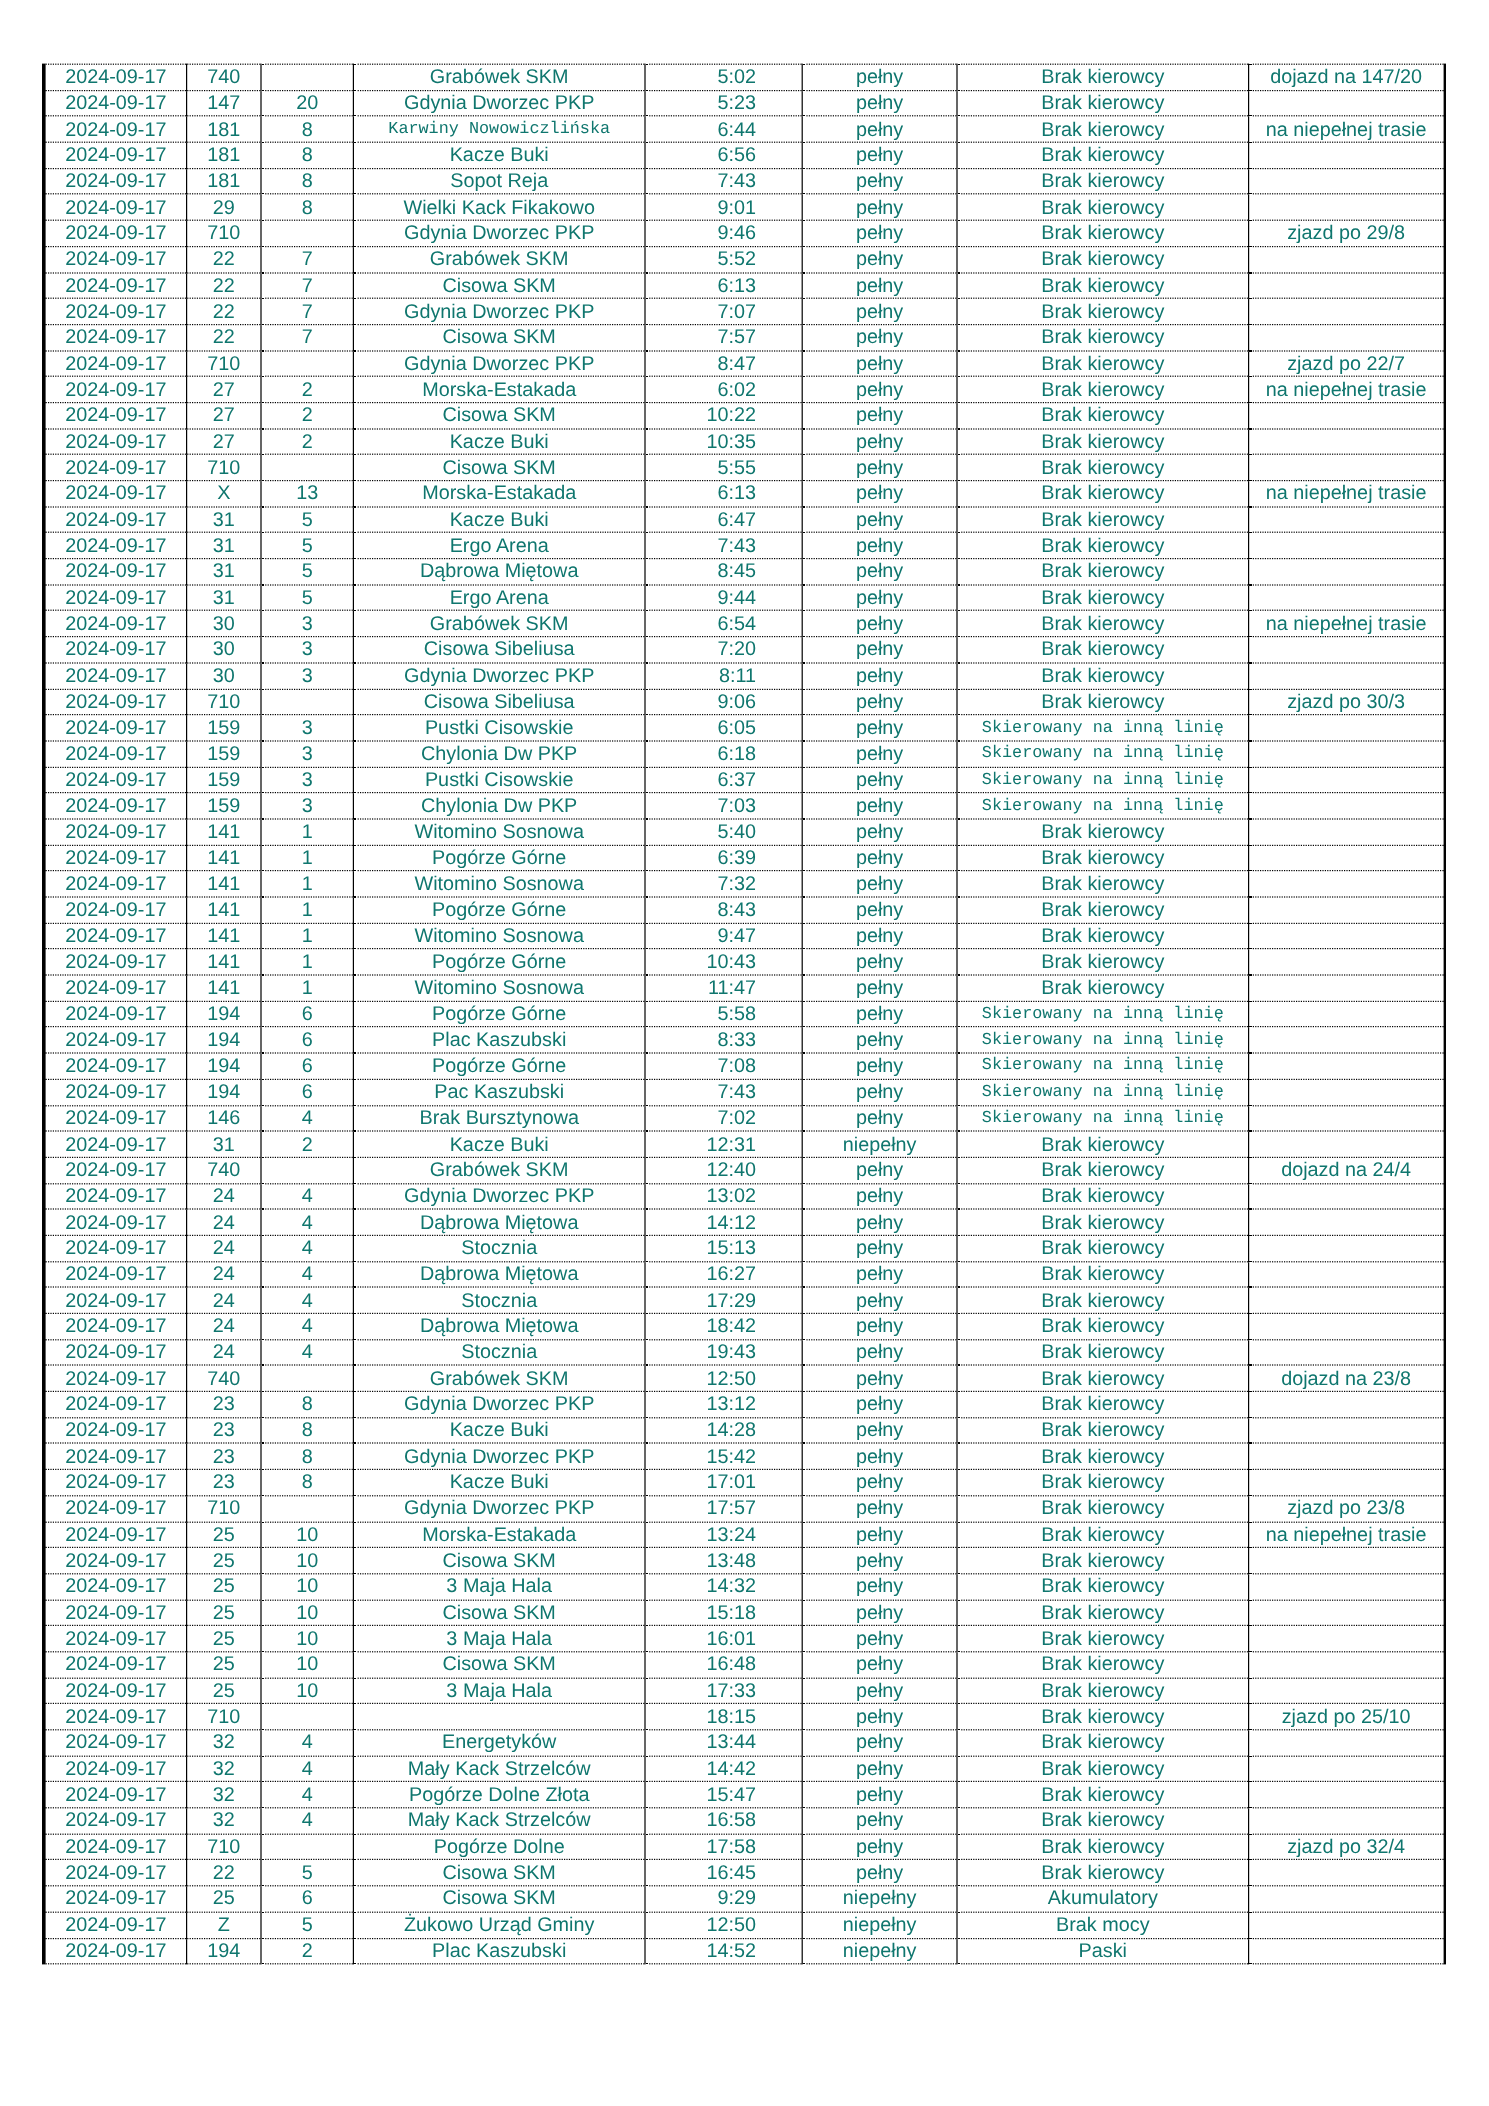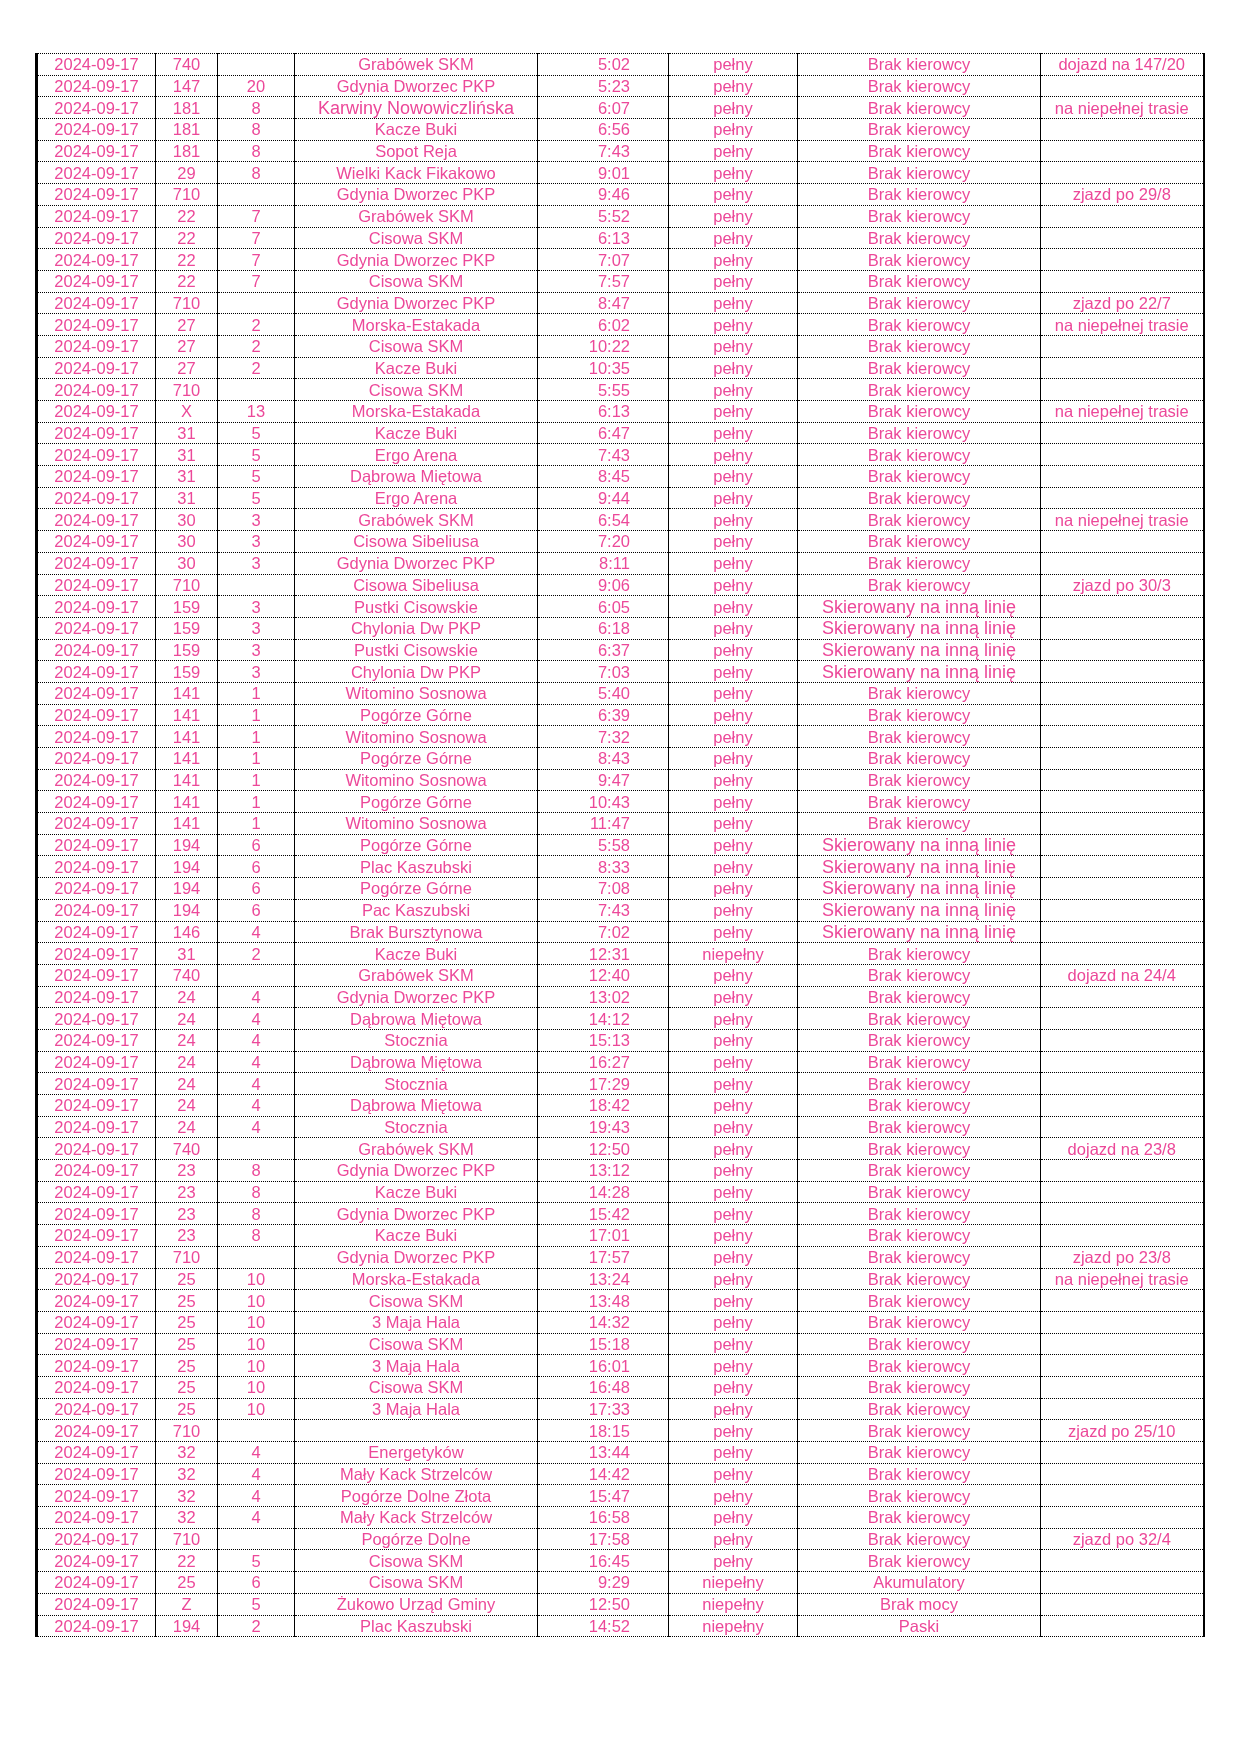--- a/index.html
+++ b/index.html
@@ -1,32 +1,32 @@
 <!DOCTYPE html>
 <html><head>
 <meta charset="utf-8">
 <style>
   html, body { margin: 0; padding: 0; background: #ffffff; }
   body { width: 1241px; height: 1755px; position: relative; overflow: hidden; }
   #tbl {
     position: absolute; left: 35px; top: 53px;
     border-collapse: collapse; table-layout: fixed;
-    font-family: "Liberation Sans", sans-serif; font-size: 16.5px; color: #ec4899;
+    font-family: "Liberation Sans", sans-serif; font-size: 16.5px; color: #0f766e;
     border-left: 3px solid #000; border-right: 2px solid #000;
   }
   #tbl td {
     height: 21.7px; padding: 0; line-height: 20px;
     text-align: center; white-space: nowrap; overflow: hidden;
     border-top: 1.5px dotted #000; border-bottom: 1.5px dotted #000;
     border-left: 1.5px solid #000; border-right: 1.5px solid #000;
     box-sizing: border-box;
   }
   #tbl td.c-date { border-left: none; }
   #tbl td.c-time { text-align: right; padding-right: 38px; }
-  #tbl td.small { font-size: 18px; }
+  #tbl td.small { font-size: 14px; font-family: Liberation Mono, monospace; }
   col.w-date { width: 119px; }
   col.w-line { width: 62px; }
   col.w-brig { width: 77px; }
   col.w-stop { width: 243px; }
   col.w-time { width: 131px; }
   col.w-kind { width: 129px; }
   col.w-reason { width: 243px; }
   col.w-note { width: 163px; }
 </style>
 </head>
@@ -62,21 +62,21 @@
         <td class="c-time">5:23</td>
         <td class="c-kind">pełny</td>
         <td class="c-reason">Brak kierowcy</td>
         <td class="c-note"></td>
       </tr>
       <tr>
         <td class="c-date">2024-09-17</td>
         <td class="c-line">181</td>
         <td class="c-brig">8</td>
         <td class="c-stop small">Karwiny Nowowiczlińska</td>
-        <td class="c-time">6:07</td>
+        <td class="c-time">6:44</td>
         <td class="c-kind">pełny</td>
         <td class="c-reason">Brak kierowcy</td>
         <td class="c-note">na niepełnej trasie</td>
       </tr>
       <tr>
         <td class="c-date">2024-09-17</td>
         <td class="c-line">181</td>
         <td class="c-brig">8</td>
         <td class="c-stop">Kacze Buki</td>
         <td class="c-time">6:56</td>

